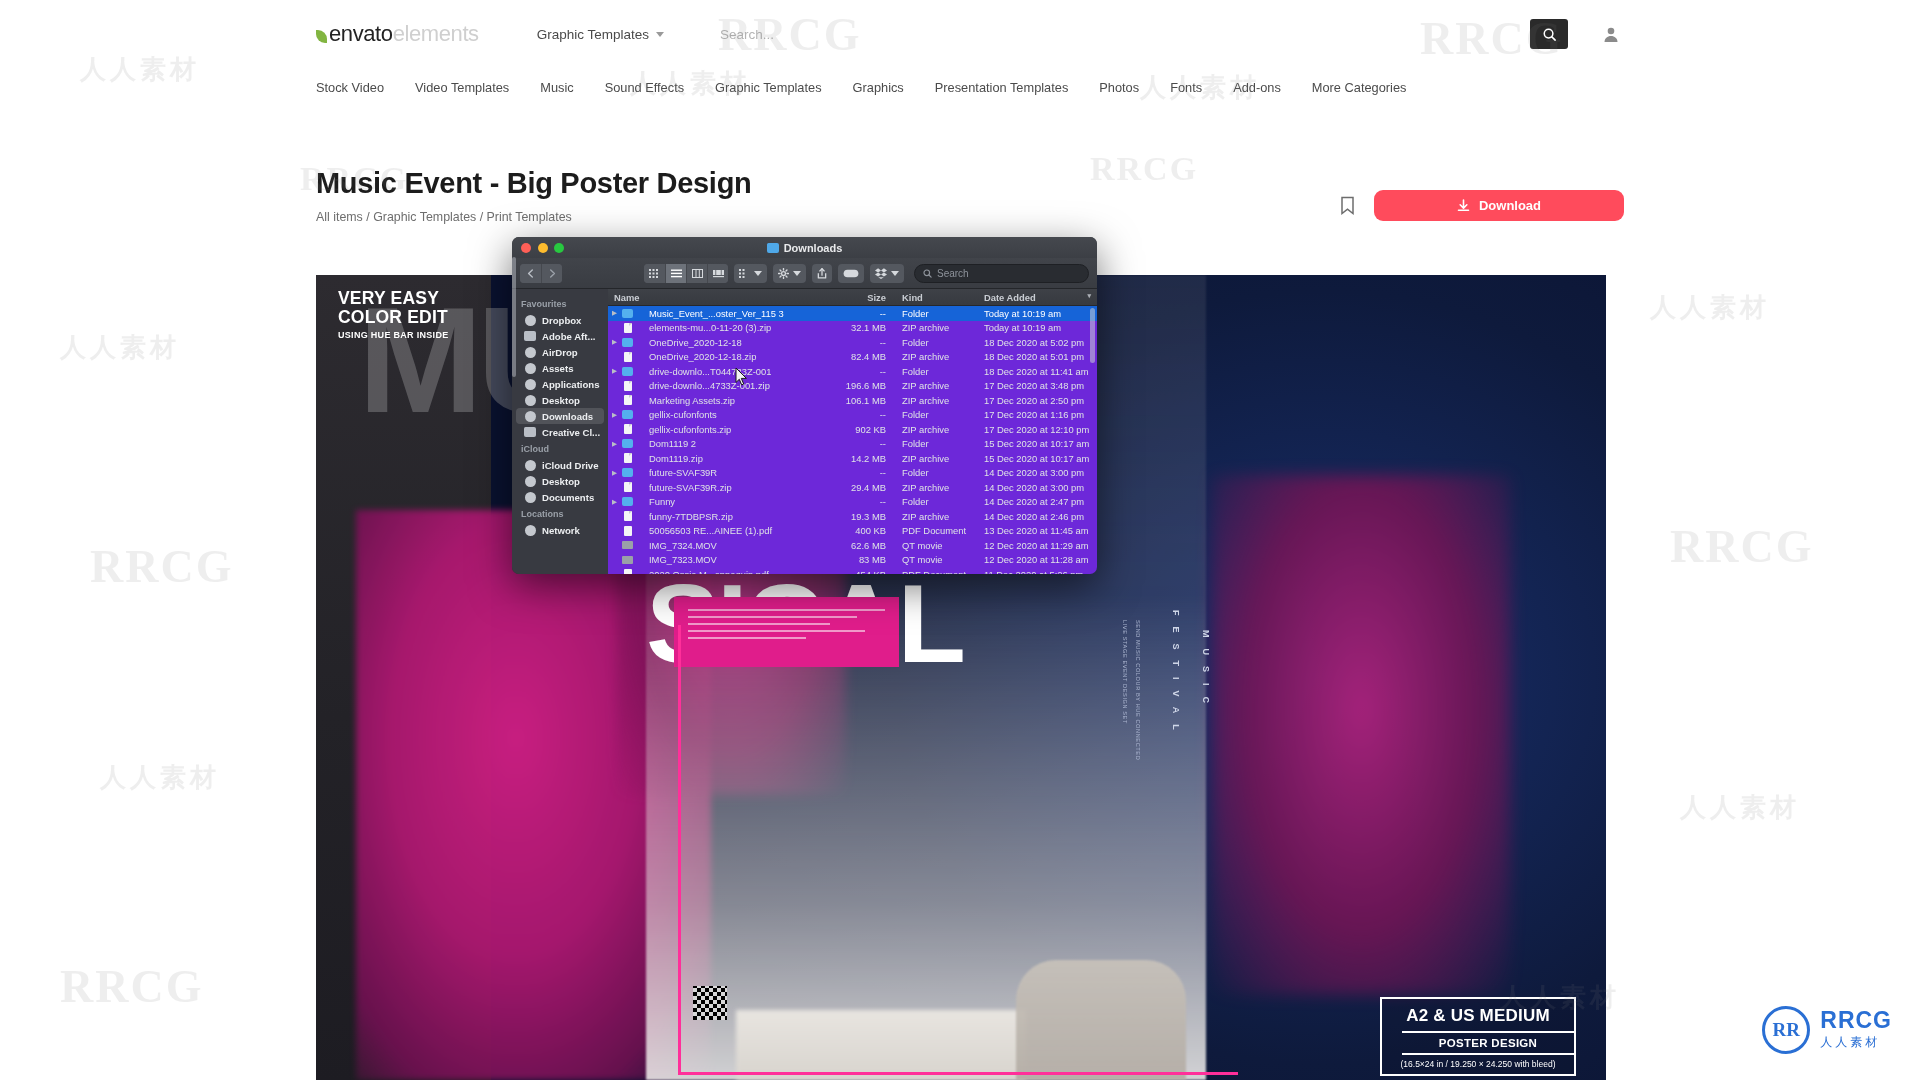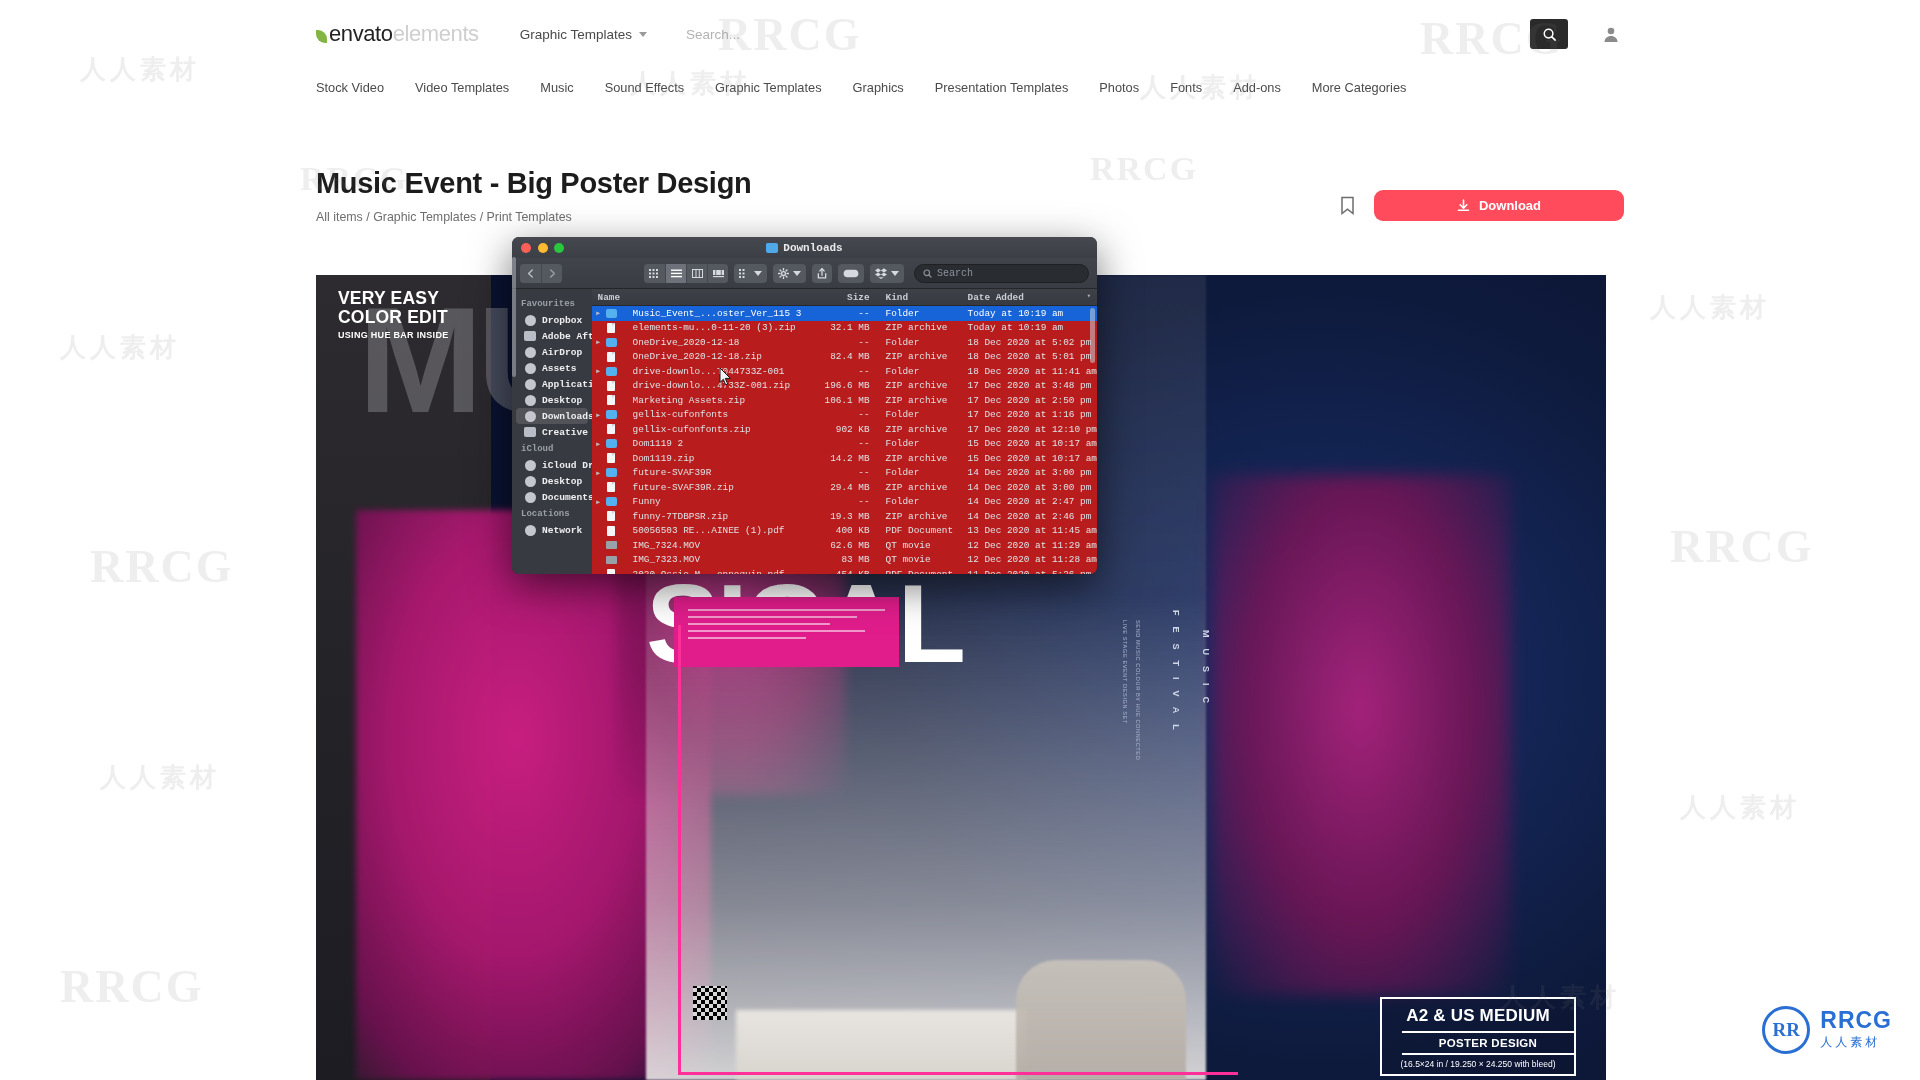--- a/index.html
+++ b/index.html
@@ -25,21 +25,21 @@
   .wm.big { font-size: 46px; }
   .wm.cn { font-size: 26px; font-family: "DejaVu Sans", sans-serif; letter-spacing: 4px; }
   .wm.mid { font-size: 34px; }
 
   
   .header { position: relative; z-index: 20; padding: 0; }
   .header-top {
     display: flex; align-items: center;
     height: 68px;
     padding: 0 0 0 316px;
-    gap: 27px;
+    gap: 44px;
   }
   .logo { display: flex; align-items: baseline; font-size: 22px; letter-spacing: -0.4px; }
   .logo .leaf {
     width: 11px; height: 13px; background: #82b541;
     border-radius: 0 9px 0 9px; display: inline-block; margin-right: 2px;
     position: relative; top: 2px;
   }
   .logo .w1 { color: #232323; font-weight: 400; }
   .logo .w2 { color: #cfcfcf; font-weight: 400; }
 
@@ -192,21 +192,21 @@
   }
   .a2-box .r1 { font-size: 17px; font-weight: 800; padding: 7px 0 5px; letter-spacing: .2px; }
   .a2-box .r2 { font-size: 11.5px; font-weight: 700; border-top: 2px solid #fff; border-bottom: 2px solid #fff; padding: 4px 0; letter-spacing: .3px; margin-left: 20px; }
   .a2-box .r3 { font-size: 8.5px; padding: 4px 0 5px; }
 
   
   .finder {
     position: absolute; left: 512px; top: 237px; width: 585px; height: 337px;
     background: #2b2e33; border-radius: 7px; overflow: hidden; z-index: 40;
     box-shadow: 0 12px 40px rgba(0,0,0,.55);
-    font-family: Liberation Mono, monospace;
+    font-family: Liberation Sans, sans-serif;
   }
   .finder-titlebar {
     height: 21px; background: linear-gradient(180deg,#45484e 0%,#3c3f45 100%);
     display: flex; align-items: center; position: relative;
   }
   .traffic { display: flex; gap: 6.5px; padding-left: 9px; }
   .dot { width: 10px; height: 10px; border-radius: 50%; }
   .dot.r { background: #ff5f57; } .dot.y { background: #febc2e; } .dot.g { background: #28c840; }
   .finder-title {
     position: absolute; left: 0; right: 0; text-align: center;
@@ -245,21 +245,21 @@
   .sb-head { font-size: 9px; color: #9aa0a8; padding: 4px 0 3px 9px; font-weight: 600; }
   .sb-item {
     display: flex; align-items: center; gap: 6px; padding: 2.5px 0 2.5px 12px;
     font-weight: 600; color: #eceef0; white-space: nowrap;
   }
   .sb-item.sel { background: rgba(255,255,255,.13); border-radius: 4px; margin: 0 4px; padding-left: 8px; }
   .sb-ico { width: 12px; height: 11px; flex: 0 0 12px; display:flex; align-items:center; justify-content:center; }
   .ico-folder { background: #b9bec6; border-radius: 1.5px 2px 2px 2px; width:12px;height:10px; }
   .ico-circle { width: 11px; height: 11px; border-radius: 50%; background: #c4c8ce; }
 
-  .file-pane { flex: 1; background: #b91c1c; position: relative; }
+  .file-pane { flex: 1; background: #6d28d9; position: relative; }
   .col-head {
     display: flex; height: 17px; align-items: center;
     background: linear-gradient(180deg,#3e4147 0%,#373a40 100%);
     border-bottom: 1px solid #26282c; font-size: 9.4px; color: #c9cdd3; font-weight: 600;
   }
   .col-head .c { padding-left: 6px; }
   .c-name { width: 212px; } .c-size { width: 76px; text-align: right; padding-right: 10px; }
   .c-kind { width: 82px; } .c-date { flex: 1; }
   .sort-caret { float: right; margin-right: 6px; font-size: 7px; opacity: .8; }
 

